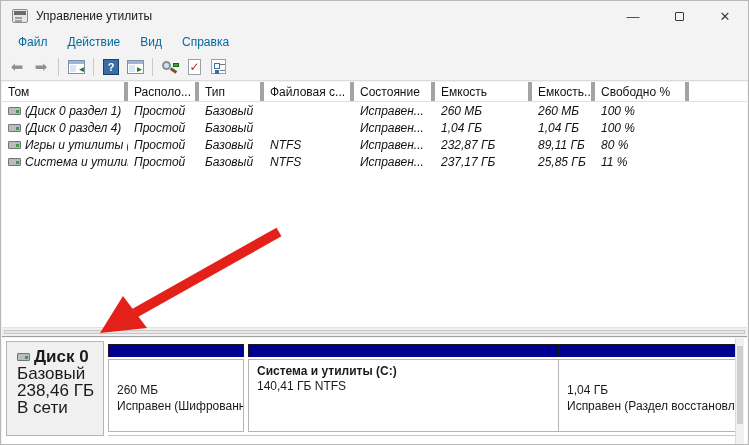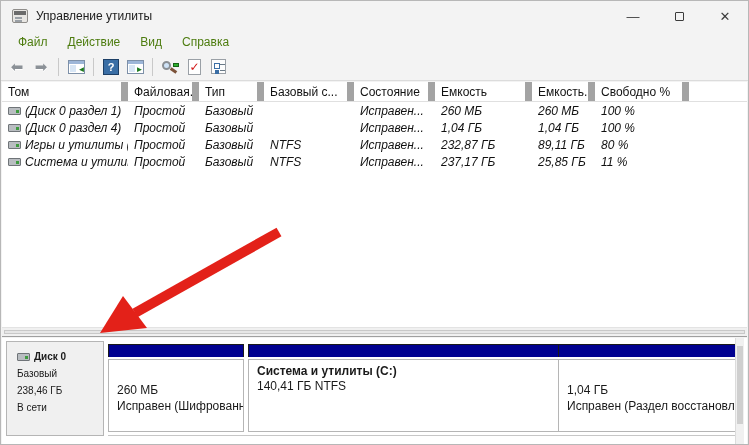--- a/index.html
+++ b/index.html
@@ -20,21 +20,21 @@
   .app-icon::after { content:""; position:absolute; left:2px; top:7px; width:7px; height:2px;
     background:#9aa0a6; box-shadow:0 3px 0 #9aa0a6; }
   .title-text { font-size:12px; color:#202020; }
   .controls { margin-left:auto; display:flex; height:100%; }
   .ctrl { width:46px; height:100%; display:flex; align-items:center; justify-content:center;
     color:#3b3b3b; font-size:13px; }
   .maxbox { width:9px; height:9px; border:1px solid #3b3b3b; border-radius:1px; }
 
   
   .menubar { height:22px; display:flex; align-items:center; padding-left:9px; background:#f3f3f3; }
-  .menu-item { padding:2px 8px; margin-right:4px; color:#4d7c0f; }
+  .menu-item { padding:2px 8px; margin-right:4px; color:#0369a1; }
 
   
   .toolbar { height:28px; display:flex; align-items:center; padding-left:4px;
     background:#f3f3f3; border-bottom:1px solid #dcdcdc; }
   .tb-sep { width:1px; height:18px; background:#c9c9c9; margin:0 5px; }
   .tb-btn { width:24px; height:24px; display:flex; align-items:center; justify-content:center; position:relative; }
   .nav-arrow { font-size:15px; color:#8b9197; text-shadow:0 1px 0 #fff; }
   .win-ico { width:17px; height:14px; border:1px solid #7d90a8; background:#fff; position:relative; }
   .win-ico::before { content:""; position:absolute; left:0; top:0; right:0; height:3px; background:#9db6d8; }
   .win-ico .pane { position:absolute; left:1px; top:4px; bottom:1px; width:6px; background:#d8e6f5; }
@@ -51,39 +51,39 @@
   .list-ico { width:15px; height:15px; background:#fdfdfd; border:1px solid #9aa0a6; position:relative; }
   .list-ico::before { content:""; position:absolute; left:2px; top:3px; width:4px; height:4px; border:1px solid #3a6ea5;
     box-shadow:0 6px 0 -1px #3a6ea5; }
   .list-ico::after { content:""; position:absolute; left:8px; top:4px; width:5px; height:1px; background:#6a7widt8; background:#6a7a88;
     box-shadow:0 6px 0 #6a7a88; }
 
   
   .listview { position:absolute; left:1px; right:1px; top:81px; height:245px; background:#fff; }
   .vt-header { display:grid; grid-template-columns:126px 71px 65px 90px 81px 97px 63px 94px 1fr;
     height:20px; background:#fff; border-bottom:1px solid #e0e0e0; }
-  .vt-header .hcell { padding:3px 0 0 6px; border-right:7px solid #a3a3a3; font-size:12px; color:#111;
+  .vt-header .hcell { padding:3px 0 0 6px; border-right:4px solid #a3a3a3; font-size:12px; color:#111;
     white-space:nowrap; overflow:hidden; }
   .vt-row { display:grid; grid-template-columns:126px 71px 65px 90px 81px 97px 63px 94px 1fr;
     height:17px; align-items:center; }
   .vt-row .cell { padding-left:6px; white-space:nowrap; overflow:hidden; font-size:12px; color:#111;font-style:italic; }
   .volcell { display:flex; align-items:center; gap:4px; }
   .drive-glyph { flex:0 0 auto; width:13px; height:8px; background:#b9bdc1; border:1px solid #6f7478;
     border-radius:1px; position:relative; }
   .drive-glyph::after { content:""; position:absolute; right:1px; top:2px; width:3px; height:3px; background:#3f9b3f; }
 
   
   .hscroll { position:absolute; left:1px; right:1px; top:326px; height:10px; background:#f0f0f0;
     border-top:1px solid #e3e3e3; border-bottom:1px solid #9f9f9f; }
   .hscroll .thumb { position:absolute; left:2px; right:2px; top:2px; bottom:2px; background:#e6e6e6; border:1px solid #c8c8c8; }
 
   
   .diskpane { position:absolute; left:1px; right:1px; top:337px; bottom:0; background:#fff; }
   .disk-info { position:absolute; left:4px; top:3px; width:98px; height:95px; background:#f0f0f0;
-    border:1px solid #b5b5b5; padding:6px 4px 0 10px; line-height:17px; font-size:10px; }
+    border:1px solid #b5b5b5; padding:6px 4px 0 10px; line-height:17px; font-size:17px; }
   .disk-title { display:flex; align-items:center; gap:4px; font-weight:bold; }
   .partition { position:absolute; top:6px; height:92px; }
   .pbar { height:13px; border:1px solid #1a1a1a; border-bottom:none; background:var(--bar-color,#000090); }
   .pbody { position:absolute; left:0; right:0; top:15px; bottom:4px; background:#fff;
     border:1px solid #b5b5b5; padding:4px 2px 0 8px; overflow:hidden; }
   .pbody .ptitle { font-weight:bold; white-space:nowrap; }
   .pbody .pline { white-space:nowrap; line-height:16px; }
   .disk-row-bottom { position:absolute; left:106px; right:12px; top:97px; height:1px; background:#c7c7c7; }
   .vscroll { position:absolute; right:3px; top:0; bottom:0; width:9px; background:#f0f0f0; border-left:1px solid #dcdcdc; }
   .vscroll .thumb { position:absolute; left:1px; right:1px; top:8px; height:78px; background:#cfcfcf; }
@@ -151,23 +151,23 @@
         <span class="doc-ico"></span>
       </div>
     <div class="tb-btn">
         <span class="list-ico"></span>
       </div>
   </div>
 
   <div class="listview">
     <div class="vt-header">
       <div class="hcell">Том</div>
-      <div class="hcell">Файловая...</div>
+      <div class="hcell">Располо...</div>
       <div class="hcell">Тип</div>
-      <div class="hcell">Базовый с...</div>
+      <div class="hcell">Файловая с...</div>
       <div class="hcell">Состояние</div>
       <div class="hcell">Емкость</div>
       <div class="hcell">Емкость...</div>
       <div class="hcell">Свободно %</div>
       <div class="hcell" style="border-right:none;"></div>
     </div>
 
     <div class="vt-row">
       <div class="cell volcell">
           <span class="drive-glyph"></span>

